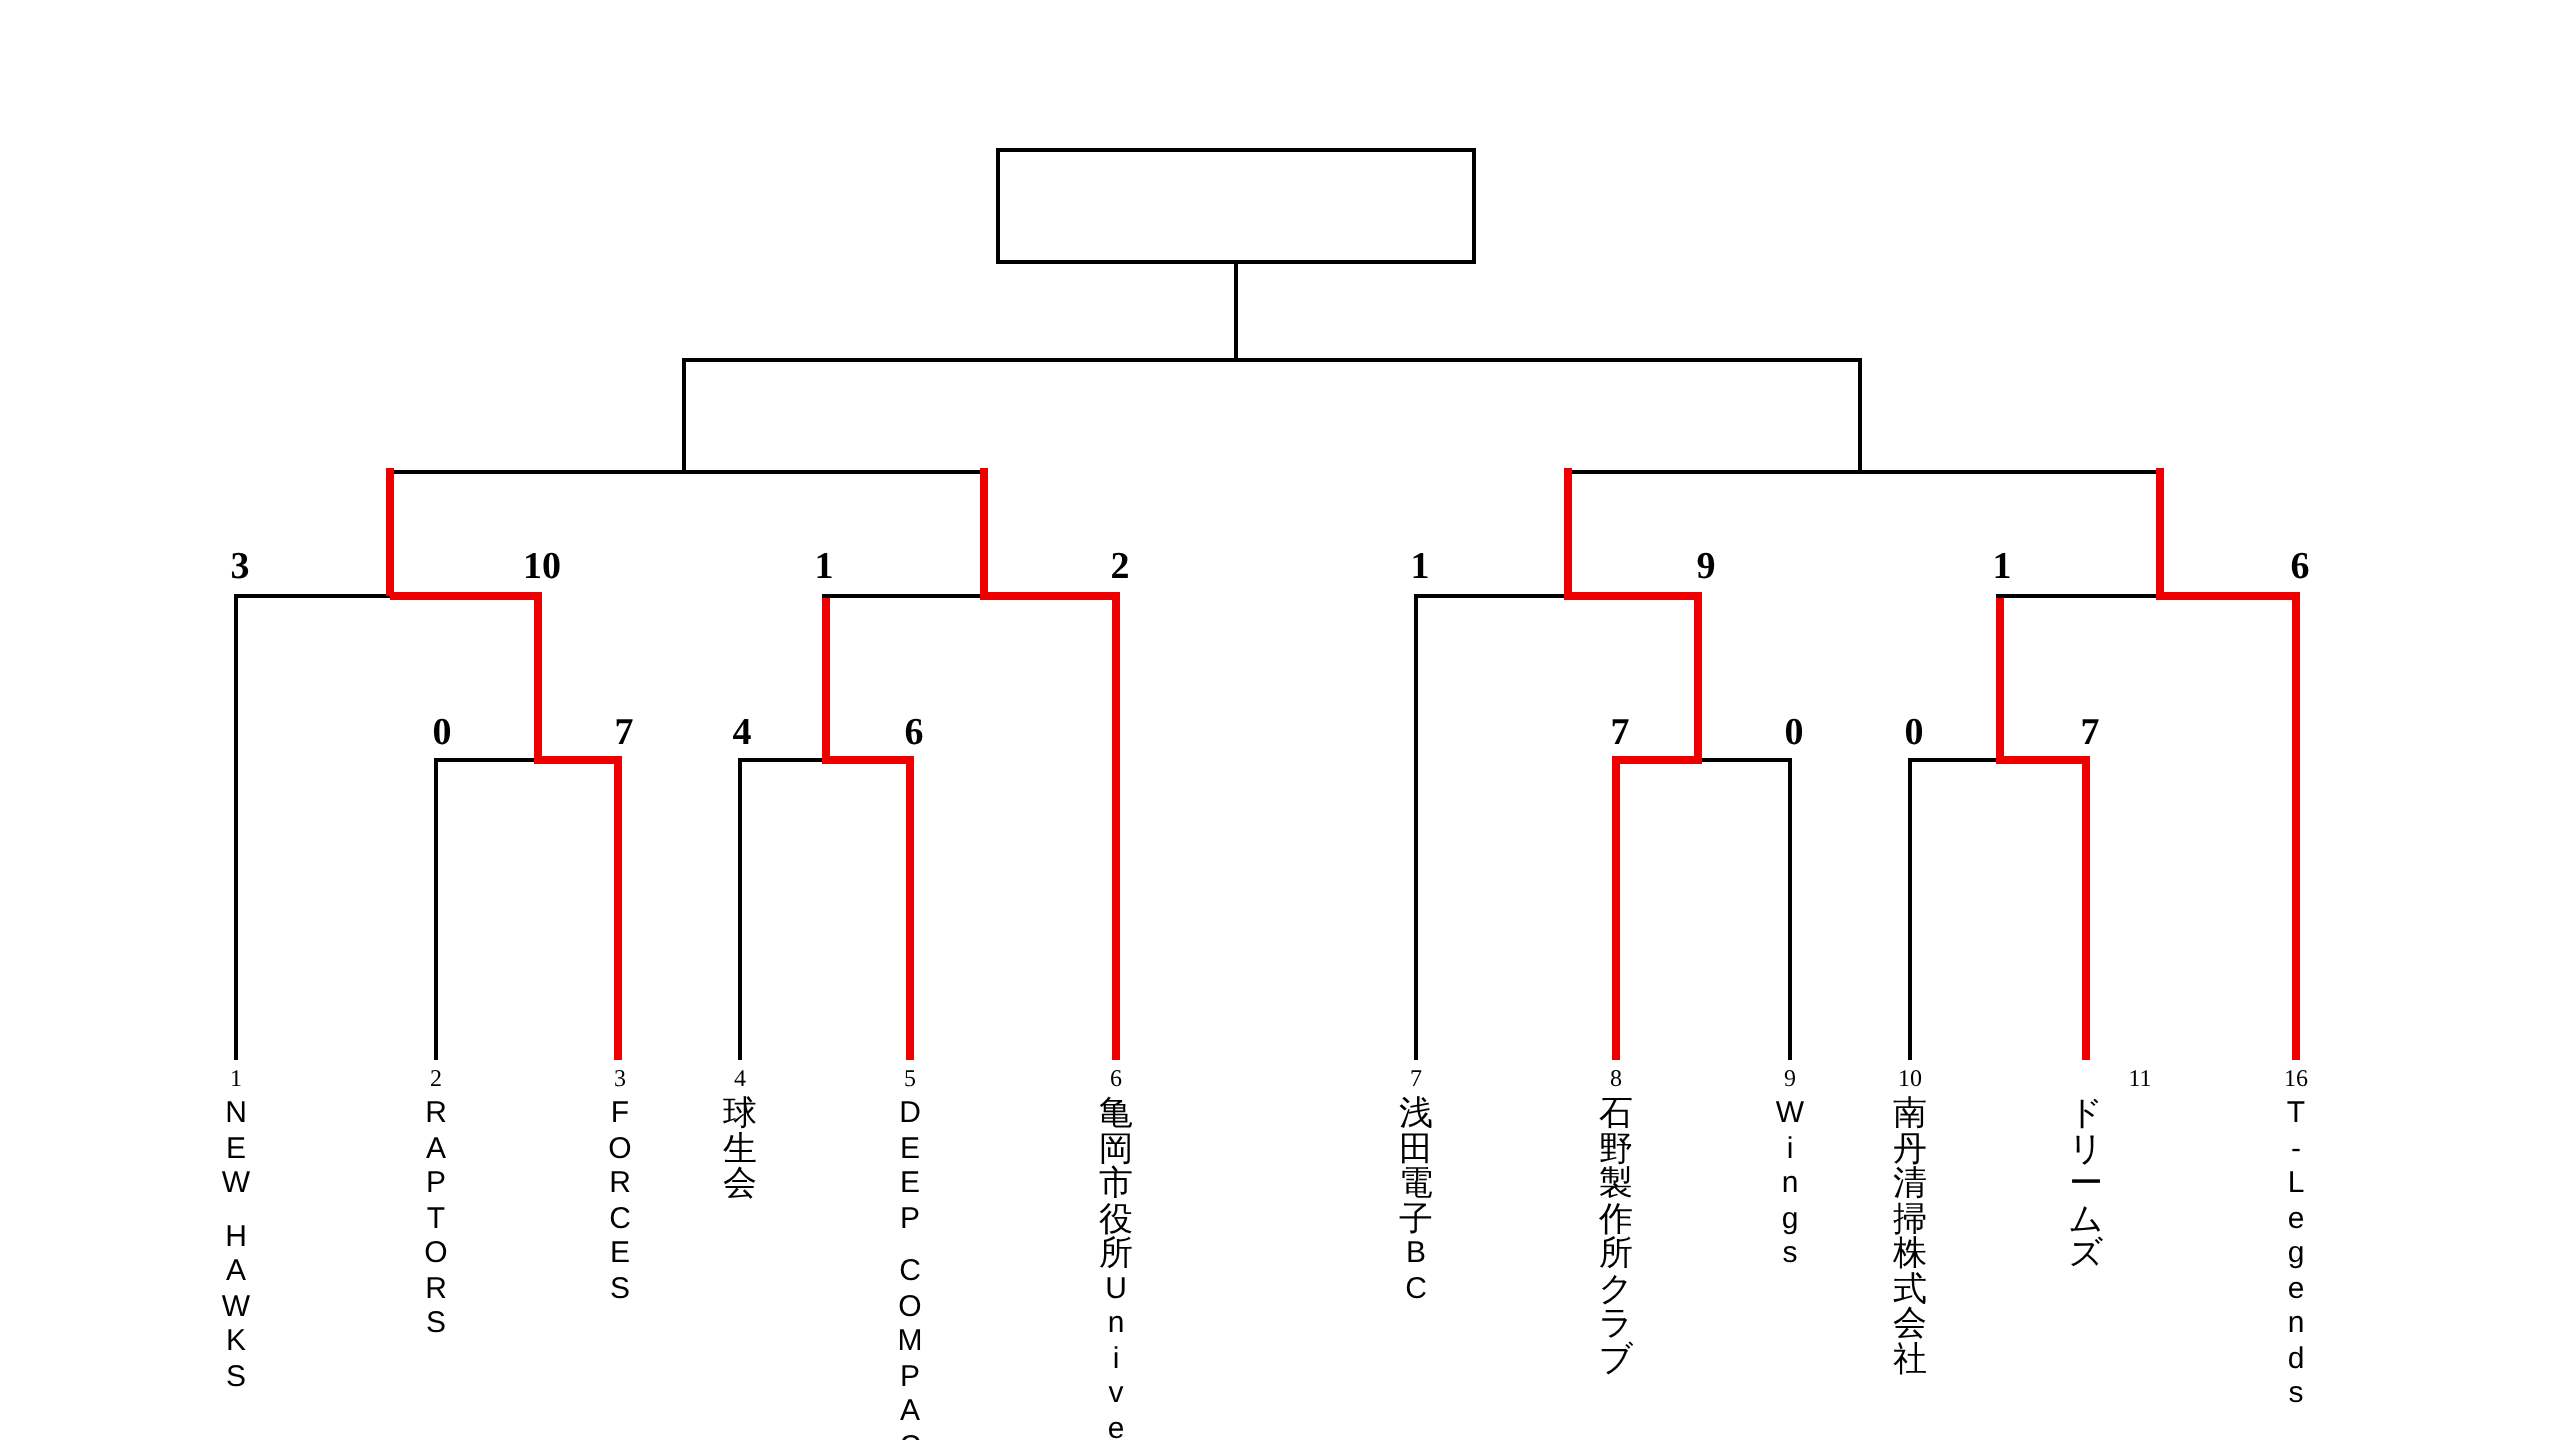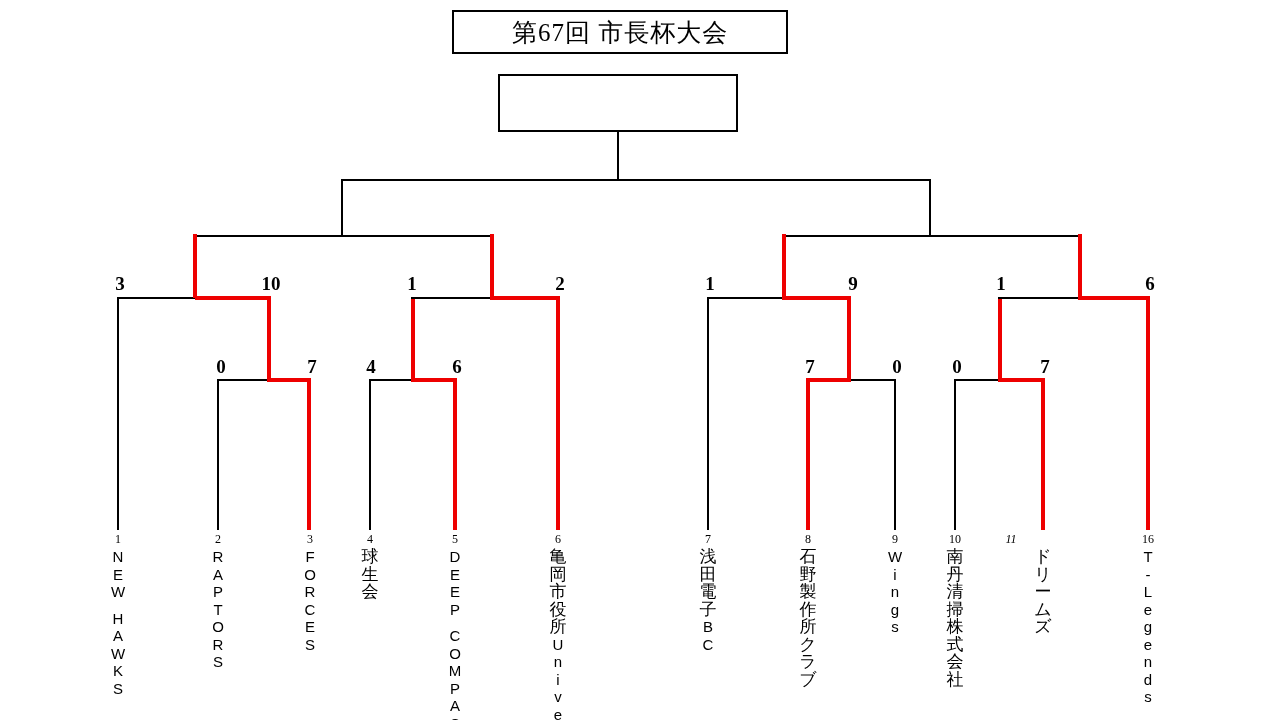--- a/index.html
+++ b/index.html
@@ -115,23 +115,20 @@
   }
   .team .ch.sp {
     height: 9px;
   }
 </style>
 </head>
 <body>
 
 <div id="root">
 
-  <div class="box" id="title-box">
-    <span>第67回 市長杯大会</span>
-  </div>
 
 
   <div class="box" id="champion-box">
     <span></span>
   </div>
 
   <div class="ln" style="left:117px; top:298px; width:2px; height:232px;"></div>
 
   <div class="ln" style="left:217px; top:380px; width:2px; height:150px;"></div>
 
@@ -219,21 +216,21 @@
   <div class="seed" style="left:118px;  top:533px;">1</div>
   <div class="seed" style="left:218px;  top:533px;">2</div>
   <div class="seed" style="left:310px;  top:533px;">3</div>
   <div class="seed" style="left:370px;  top:533px;">4</div>
   <div class="seed" style="left:455px;  top:533px;">5</div>
   <div class="seed" style="left:558px;  top:533px;">6</div>
   <div class="seed" style="left:708px;  top:533px;">7</div>
   <div class="seed" style="left:808px;  top:533px;">8</div>
   <div class="seed" style="left:895px;  top:533px;">9</div>
   <div class="seed" style="left:955px;  top:533px;">10</div>
-  <div class="seed" style="left:1011px; top:533px;font-style:italic;">11</div>
+  <div class="seed" style="left:1070px; top:533px;">11</div>
   <div class="seed" style="left:1148px; top:533px;">16</div>
 
   <div class="team" style="left:118px;  top:548px;"><span class="ch lat">N</span><span class="ch lat">E</span><span class="ch lat">W</span><span class="ch sp">&nbsp;</span><span class="ch lat">H</span><span class="ch lat">A</span><span class="ch lat">W</span><span class="ch lat">K</span><span class="ch lat">S</span></div>
   <div class="team" style="left:218px;  top:548px;"><span class="ch lat">R</span><span class="ch lat">A</span><span class="ch lat">P</span><span class="ch lat">T</span><span class="ch lat">O</span><span class="ch lat">R</span><span class="ch lat">S</span></div>
   <div class="team" style="left:310px;  top:548px;"><span class="ch lat">F</span><span class="ch lat">O</span><span class="ch lat">R</span><span class="ch lat">C</span><span class="ch lat">E</span><span class="ch lat">S</span></div>
   <div class="team" style="left:370px;  top:548px;"><span class="ch">球</span><span class="ch">生</span><span class="ch">会</span></div>
   <div class="team" style="left:455px;  top:548px;"><span class="ch lat">D</span><span class="ch lat">E</span><span class="ch lat">E</span><span class="ch lat">P</span><span class="ch sp">&nbsp;</span><span class="ch lat">C</span><span class="ch lat">O</span><span class="ch lat">M</span><span class="ch lat">P</span><span class="ch lat">A</span><span class="ch lat">C</span></div>
   <div class="team" style="left:558px;  top:548px;"><span class="ch">亀</span><span class="ch">岡</span><span class="ch">市</span><span class="ch">役</span><span class="ch">所</span><span class="ch lat">U</span><span class="ch lat">n</span><span class="ch lat">i</span><span class="ch lat">v</span><span class="ch lat">e</span></div>
   <div class="team" style="left:708px;  top:548px;"><span class="ch">浅</span><span class="ch">田</span><span class="ch">電</span><span class="ch">子</span><span class="ch lat">B</span><span class="ch lat">C</span></div>
   <div class="team" style="left:808px;  top:548px;"><span class="ch">石</span><span class="ch">野</span><span class="ch">製</span><span class="ch">作</span><span class="ch">所</span><span class="ch">ク</span><span class="ch">ラ</span><span class="ch">ブ</span></div>

